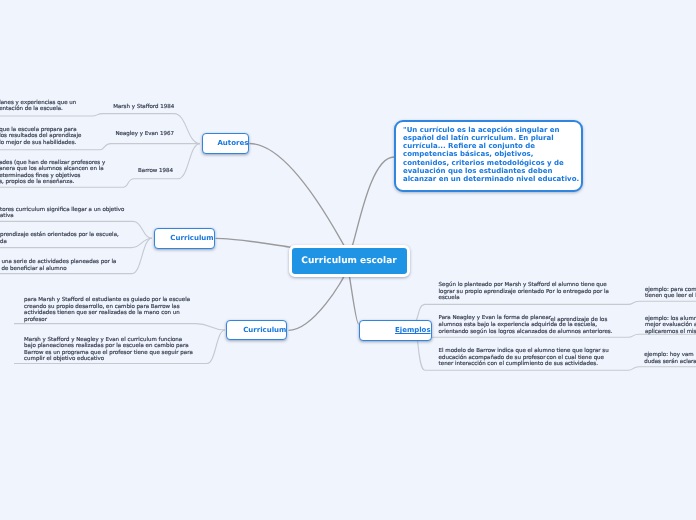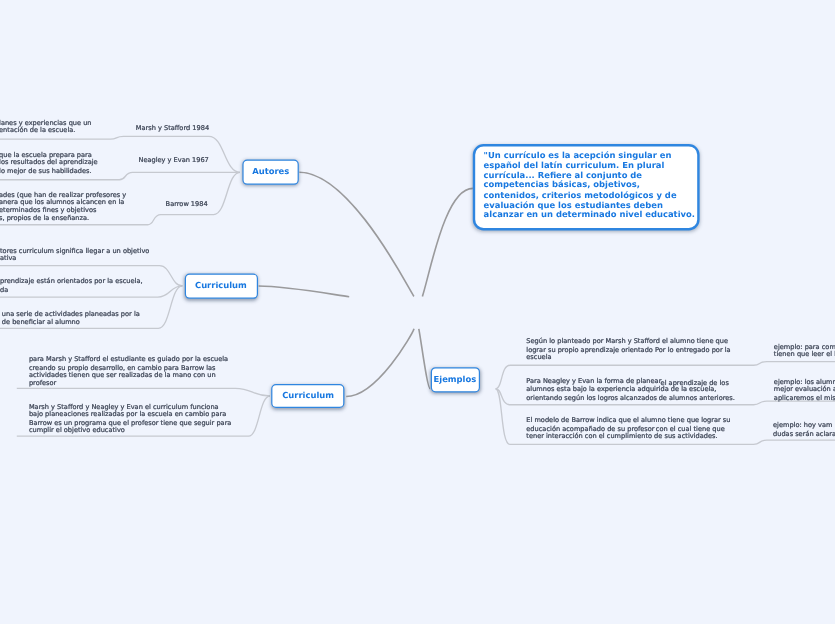--- a/index.html
+++ b/index.html
@@ -14,21 +14,21 @@
 svg.links path.major{stroke:#9a9a9c;stroke-width:1.35;}
 
 .node{position:absolute;box-sizing:border-box;}
 .root{left:288.5px;top:244.7px;width:121px;height:32px;
       background:#1f94e4;border:3px solid #ffffff;border-radius:6px;color:#fff;
       font-weight:bold;font-size:9px;
       display:flex;align-items:center;justify-content:center;
       box-shadow:0 1px 3px rgba(40,60,90,.4);}
 .lvl1{background:#fff;border:1.7px solid #2f86e0;border-radius:4px;color:#1878e0;
       font-weight:bold;font-size:7px;
-      display:flex;align-items:center;justify-content:center;
+      display:flex;align-items:center;justify-content:flex-end;
       box-shadow:0 1px 3px rgba(40,60,90,.45);}
 .quote{position:absolute;left:394px;top:119.5px;width:189px;height:72.5px;
        background:#fff;border:2px solid #2f86e0;border-radius:9px;
        color:#1878e0;font-weight:bold;font-size:7px;line-height:8.3px;
        box-sizing:border-box;padding:4px 1px 4px 7px;
        box-shadow:0 1px 3px rgba(40,60,90,.35);}
 .txtblk{position:absolute;left:0;top:0;}
 .ln{position:absolute;white-space:nowrap;color:#3b4354;font-size:5.5px;
     line-height:7px;-webkit-text-stroke:0.2px #3b4354;}
 .lab{position:absolute;white-space:nowrap;color:#3b4354;font-size:5.5px;
@@ -52,30 +52,33 @@
     <path class="" d="M0,273.6 L132,273.6 C142,273.6 142,238.2 152,238.2"></path>
     <path class="" d="M14,323.6 L196,323.6 C210.5,323.6 210.5,330 225,330"></path>
     <path class="" d="M14,363.5 L207,363.5 C216,363.5 216,330 225,330"></path>
     <path class="" d="M425,304.4 L628,304.4 C634,304.4 632,301.3 639,301.3 L700,301.3"></path>
     <path class="" d="M413,324 C419,324 417,304.4 425,304.4"></path>
     <path class="" d="M425,337.3 L628,337.3 C634,337.3 632,334.3 639,334.3 L700,334.3"></path>
     <path class="" d="M413,324 C419,324 417,337.3 425,337.3"></path>
     <path class="" d="M425,370.3 L628,370.3 C634,370.3 632,366.8 639,366.8 L700,366.8"></path>
     <path class="" d="M413,324 C419,324 417,370.3 425,370.3"></path>
   </svg>
+  <div class="node root">
+      <span>Curriculum escolar</span>
+    </div>
   <div class="node lvl1" style="left:201.8px;top:132.9px;width:47.6px;height:20.8px;">
       <span>Autores</span>
     </div>
   <div class="node lvl1" style="left:153.6px;top:228.1px;width:61px;height:20.8px;">
       <span>Curriculum</span>
     </div>
   <div class="node lvl1" style="left:226.2px;top:319.9px;width:61.2px;height:20.5px;">
       <span>Curriculum</span>
     </div>
-  <div class="node lvl1" style="left:358.6px;top:306px;width:41px;height:20.5px;">
+  <div class="node lvl1" style="left:358.6px;top:320px;width:73px;height:20.5px;text-decoration:underline;">
       <span>Ejemplos</span>
     </div>
   <div class="quote"><span>"Un currículo es la acepción singular en español del latín curriculum. En plural currícula... Refiere al conjunto de competencias básicas, objetivos, contenidos, criterios metodológicos y de evaluación que los estudiantes deben alcanzar en un determinado nivel educativo.</span></div>
   <div class="txtblk">
       <div class="ln" style="left:-0.8px;top:99.6px;"><span>lanes y experiencias que un</span></div>
       <div class="ln" style="left:-0.8px;top:106.1px;"><span>entación de la escuela.</span></div>
     </div>
   <div class="lab" style="left:113.2px;top:103.8px;"><span>Marsh y Stafford 1984</span></div>
   <div class="txtblk">
       <div class="ln" style="left:-0.8px;top:126.6px;"><span>que la escuela prepara para</span></div>

